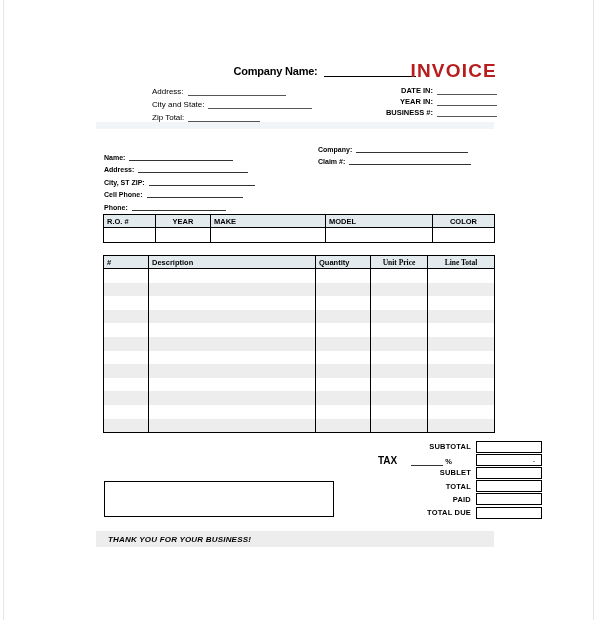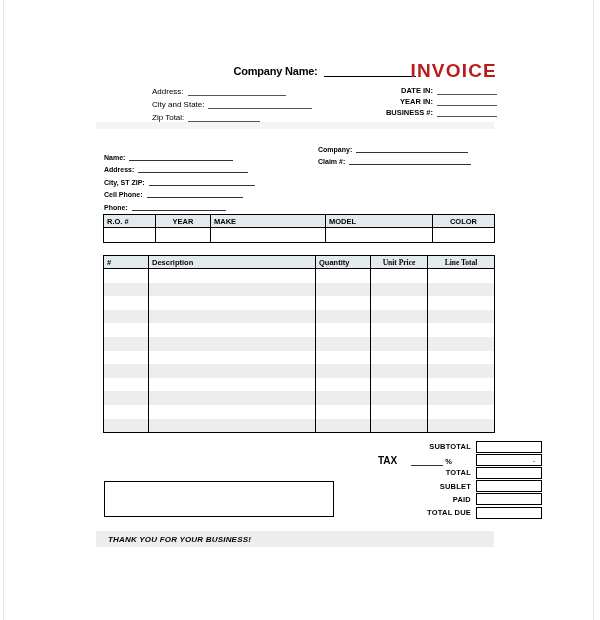--- a/index.html
+++ b/index.html
@@ -563,26 +563,26 @@
     <div class="tot-row">
       <span class="tax-inline">
         <span class="tax-word">TAX</span>
         <span class="tax-blank"></span>
         <span class="tax-pct">%</span>
       </span>
       <span class="tot-value">-</span>
     </div>
 
     <div class="tot-row">
+      <span class="tot-label">SUBLET</span>
+      <span class="tot-value"></span>
+    </div>
+
+    <div class="tot-row">
       <span class="tot-label">TOTAL</span>
-      <span class="tot-value"></span>
-    </div>
-
-    <div class="tot-row">
-      <span class="tot-label">SUBLET</span>
       <span class="tot-value"></span>
     </div>
 
     <div class="tot-row">
       <span class="tot-label">PAID</span>
       <span class="tot-value"></span>
     </div>
 
     <div class="tot-row">
       <span class="tot-label">TOTAL DUE</span>

